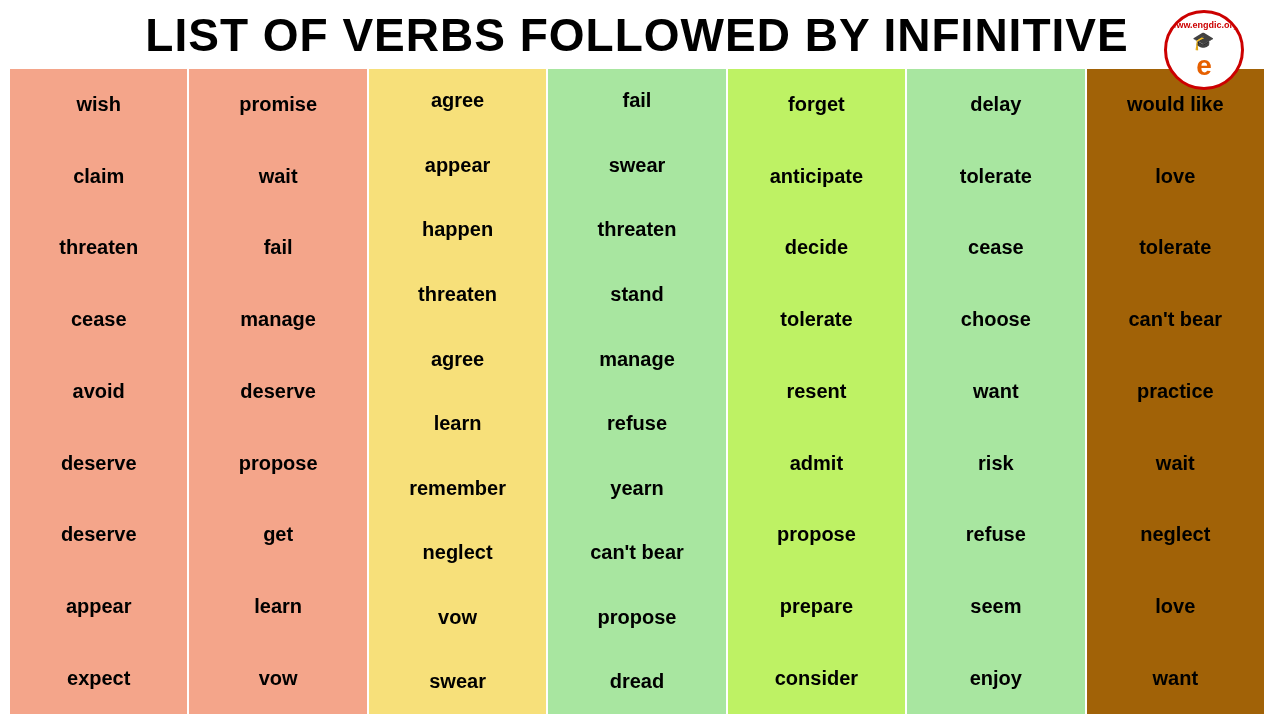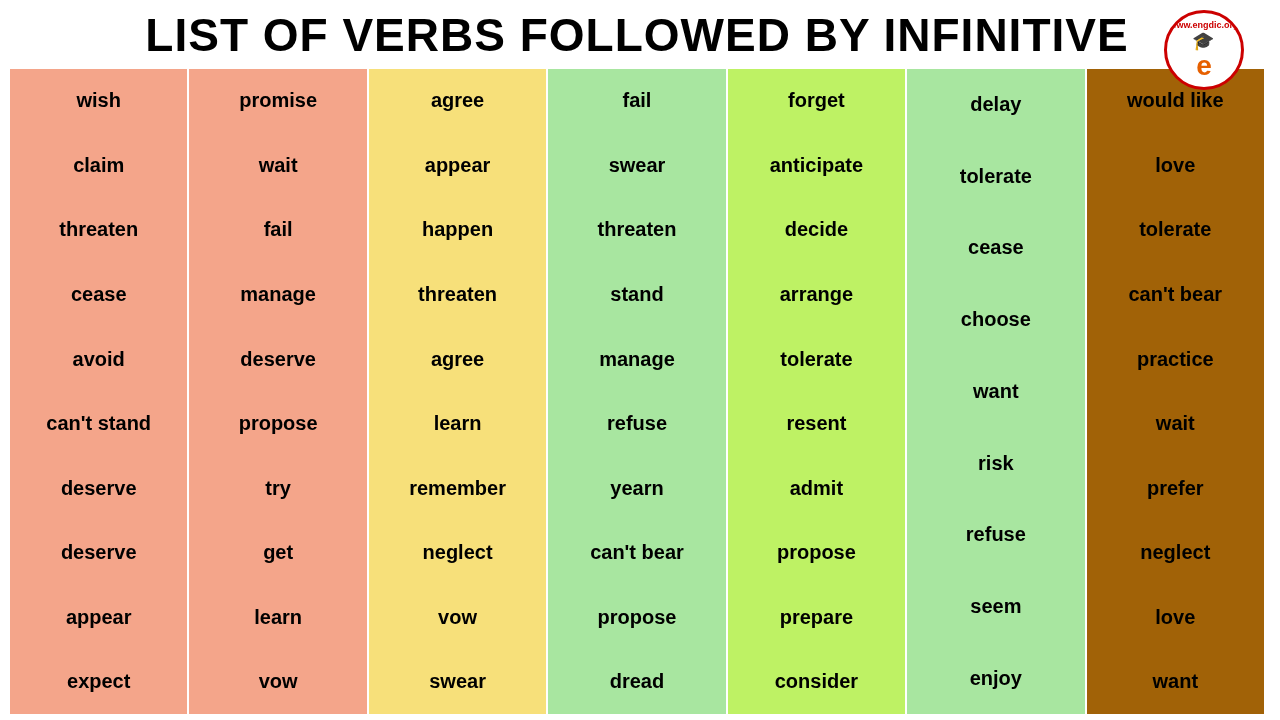--- a/index.html
+++ b/index.html
@@ -108,34 +108,32 @@
     </div>
   </div>
   <div class="table-container">
     <div class="table-grid" id="grid">
         <div class="col col-0">
           <div class="cell">wish</div>
           <div class="cell">claim</div>
           <div class="cell">threaten</div>
           <div class="cell">cease</div>
           <div class="cell">avoid</div>
-          <div class="cell">can't stand</div>
           <div class="cell">deserve</div>
           <div class="cell">deserve</div>
           <div class="cell">appear</div>
           <div class="cell">expect</div>
         </div>
         <div class="col col-1">
           <div class="cell">promise</div>
           <div class="cell">wait</div>
           <div class="cell">fail</div>
           <div class="cell">manage</div>
           <div class="cell">deserve</div>
           <div class="cell">propose</div>
-          <div class="cell">try</div>
           <div class="cell">get</div>
           <div class="cell">learn</div>
           <div class="cell">vow</div>
         </div>
         <div class="col col-2">
           <div class="cell">agree</div>
           <div class="cell">appear</div>
           <div class="cell">happen</div>
           <div class="cell">threaten</div>
           <div class="cell">agree</div>
@@ -154,21 +152,20 @@
           <div class="cell">refuse</div>
           <div class="cell">yearn</div>
           <div class="cell">can't bear</div>
           <div class="cell">propose</div>
           <div class="cell">dread</div>
         </div>
         <div class="col col-4">
           <div class="cell">forget</div>
           <div class="cell">anticipate</div>
           <div class="cell">decide</div>
-          <div class="cell">arrange</div>
           <div class="cell">tolerate</div>
           <div class="cell">resent</div>
           <div class="cell">admit</div>
           <div class="cell">propose</div>
           <div class="cell">prepare</div>
           <div class="cell">consider</div>
         </div>
         <div class="col col-5">
           <div class="cell">delay</div>
           <div class="cell">tolerate</div>
@@ -180,20 +177,19 @@
           <div class="cell">seem</div>
           <div class="cell">enjoy</div>
         </div>
         <div class="col col-6">
           <div class="cell">would like</div>
           <div class="cell">love</div>
           <div class="cell">tolerate</div>
           <div class="cell">can't bear</div>
           <div class="cell">practice</div>
           <div class="cell">wait</div>
-          <div class="cell">prefer</div>
           <div class="cell">neglect</div>
           <div class="cell">love</div>
           <div class="cell">want</div>
         </div>
       </div>
   </div>
 </div>
 
 </body></html>

